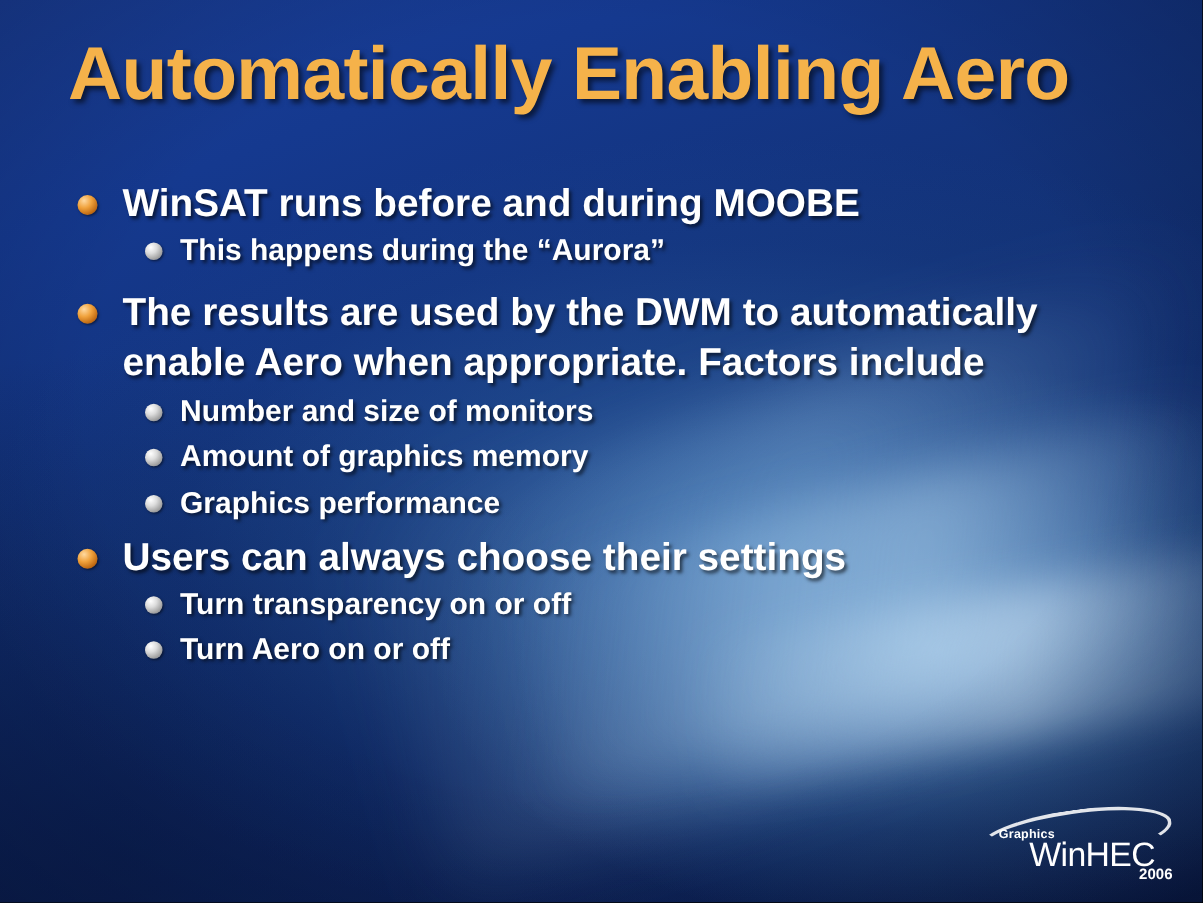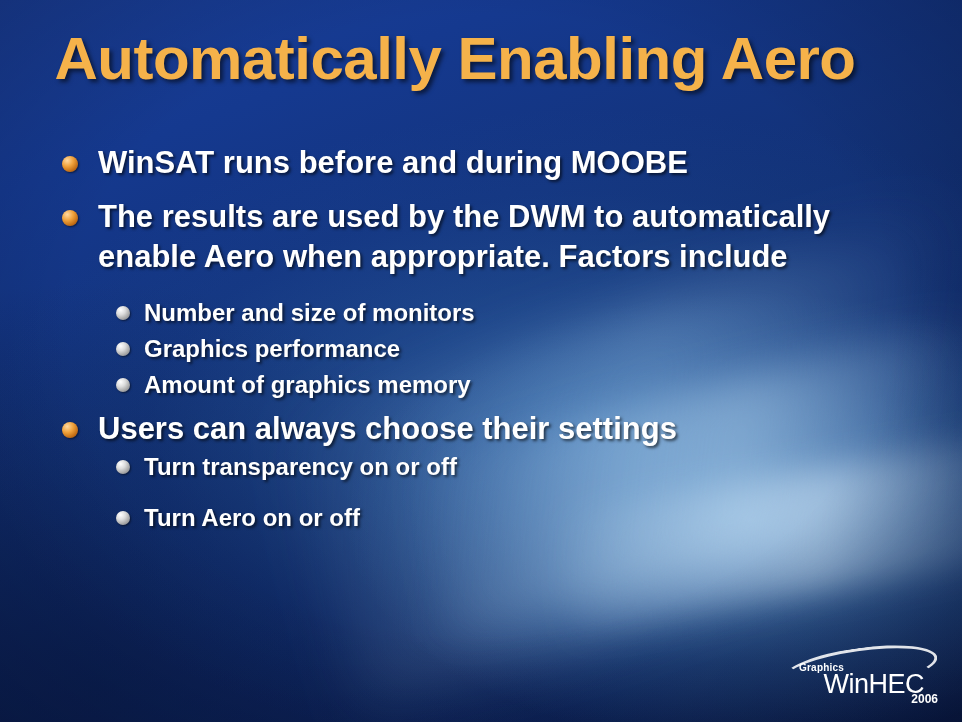--- a/index.html
+++ b/index.html
@@ -118,21 +118,21 @@
   .bullet-l2 {
     left: 72px;
     top: 9px;
     width: 14px;
     height: 14px;
     background: radial-gradient(circle at 33% 28%, #ffffff 0%, #dcdcdc 35%, #9a9a9a 75%, #6a6a6a 100%);
     box-shadow: 1px 1px 2px rgba(0,0,0,0.5);
   }
 
   .sp-1 { margin-top: 14px; }
-  .sp-2 { margin-top: 20px; }
+  .sp-2 { margin-top: 4px; }
   .sp-3 { margin-top: 8px; }
 
   
   .logo {
     position: absolute;
     right: 22px;
     bottom: 14px;
     width: 180px;
     height: 62px;
     color: #ffffff;
@@ -190,39 +190,43 @@
 
   <div class="title">Automatically Enabling Aero</div>
 
   <div class="body">
 
     <div class="l1">
       <span class="bullet bullet-l1"></span>
       <span>WinSAT runs before and during MOOBE</span>
     </div>
 
+    <div class="l2">
+      <span class="bullet bullet-l2"></span>
+      <span>This happens during the “Aurora”</span>
+    </div>
 
     <div class="l1 sp-1">
       <span class="bullet bullet-l1"></span>
       <span>The results are used by the DWM to automatically enable Aero when appropriate. Factors include</span>
     </div>
 
     <div class="l2 sp-2">
       <span class="bullet bullet-l2"></span>
       <span>Number and size of monitors</span>
     </div>
 
     <div class="l2">
       <span class="bullet bullet-l2"></span>
+      <span>Amount of graphics memory</span>
+    </div>
+
+    <div class="l2">
+      <span class="bullet bullet-l2"></span>
       <span>Graphics performance</span>
-    </div>
-
-    <div class="l2">
-      <span class="bullet bullet-l2"></span>
-      <span>Amount of graphics memory</span>
     </div>
 
     <div class="l1 sp-3">
       <span class="bullet bullet-l1"></span>
       <span>Users can always choose their settings</span>
     </div>
 
     <div class="l2">
       <span class="bullet bullet-l2"></span>
       <span>Turn transparency on or off</span>

